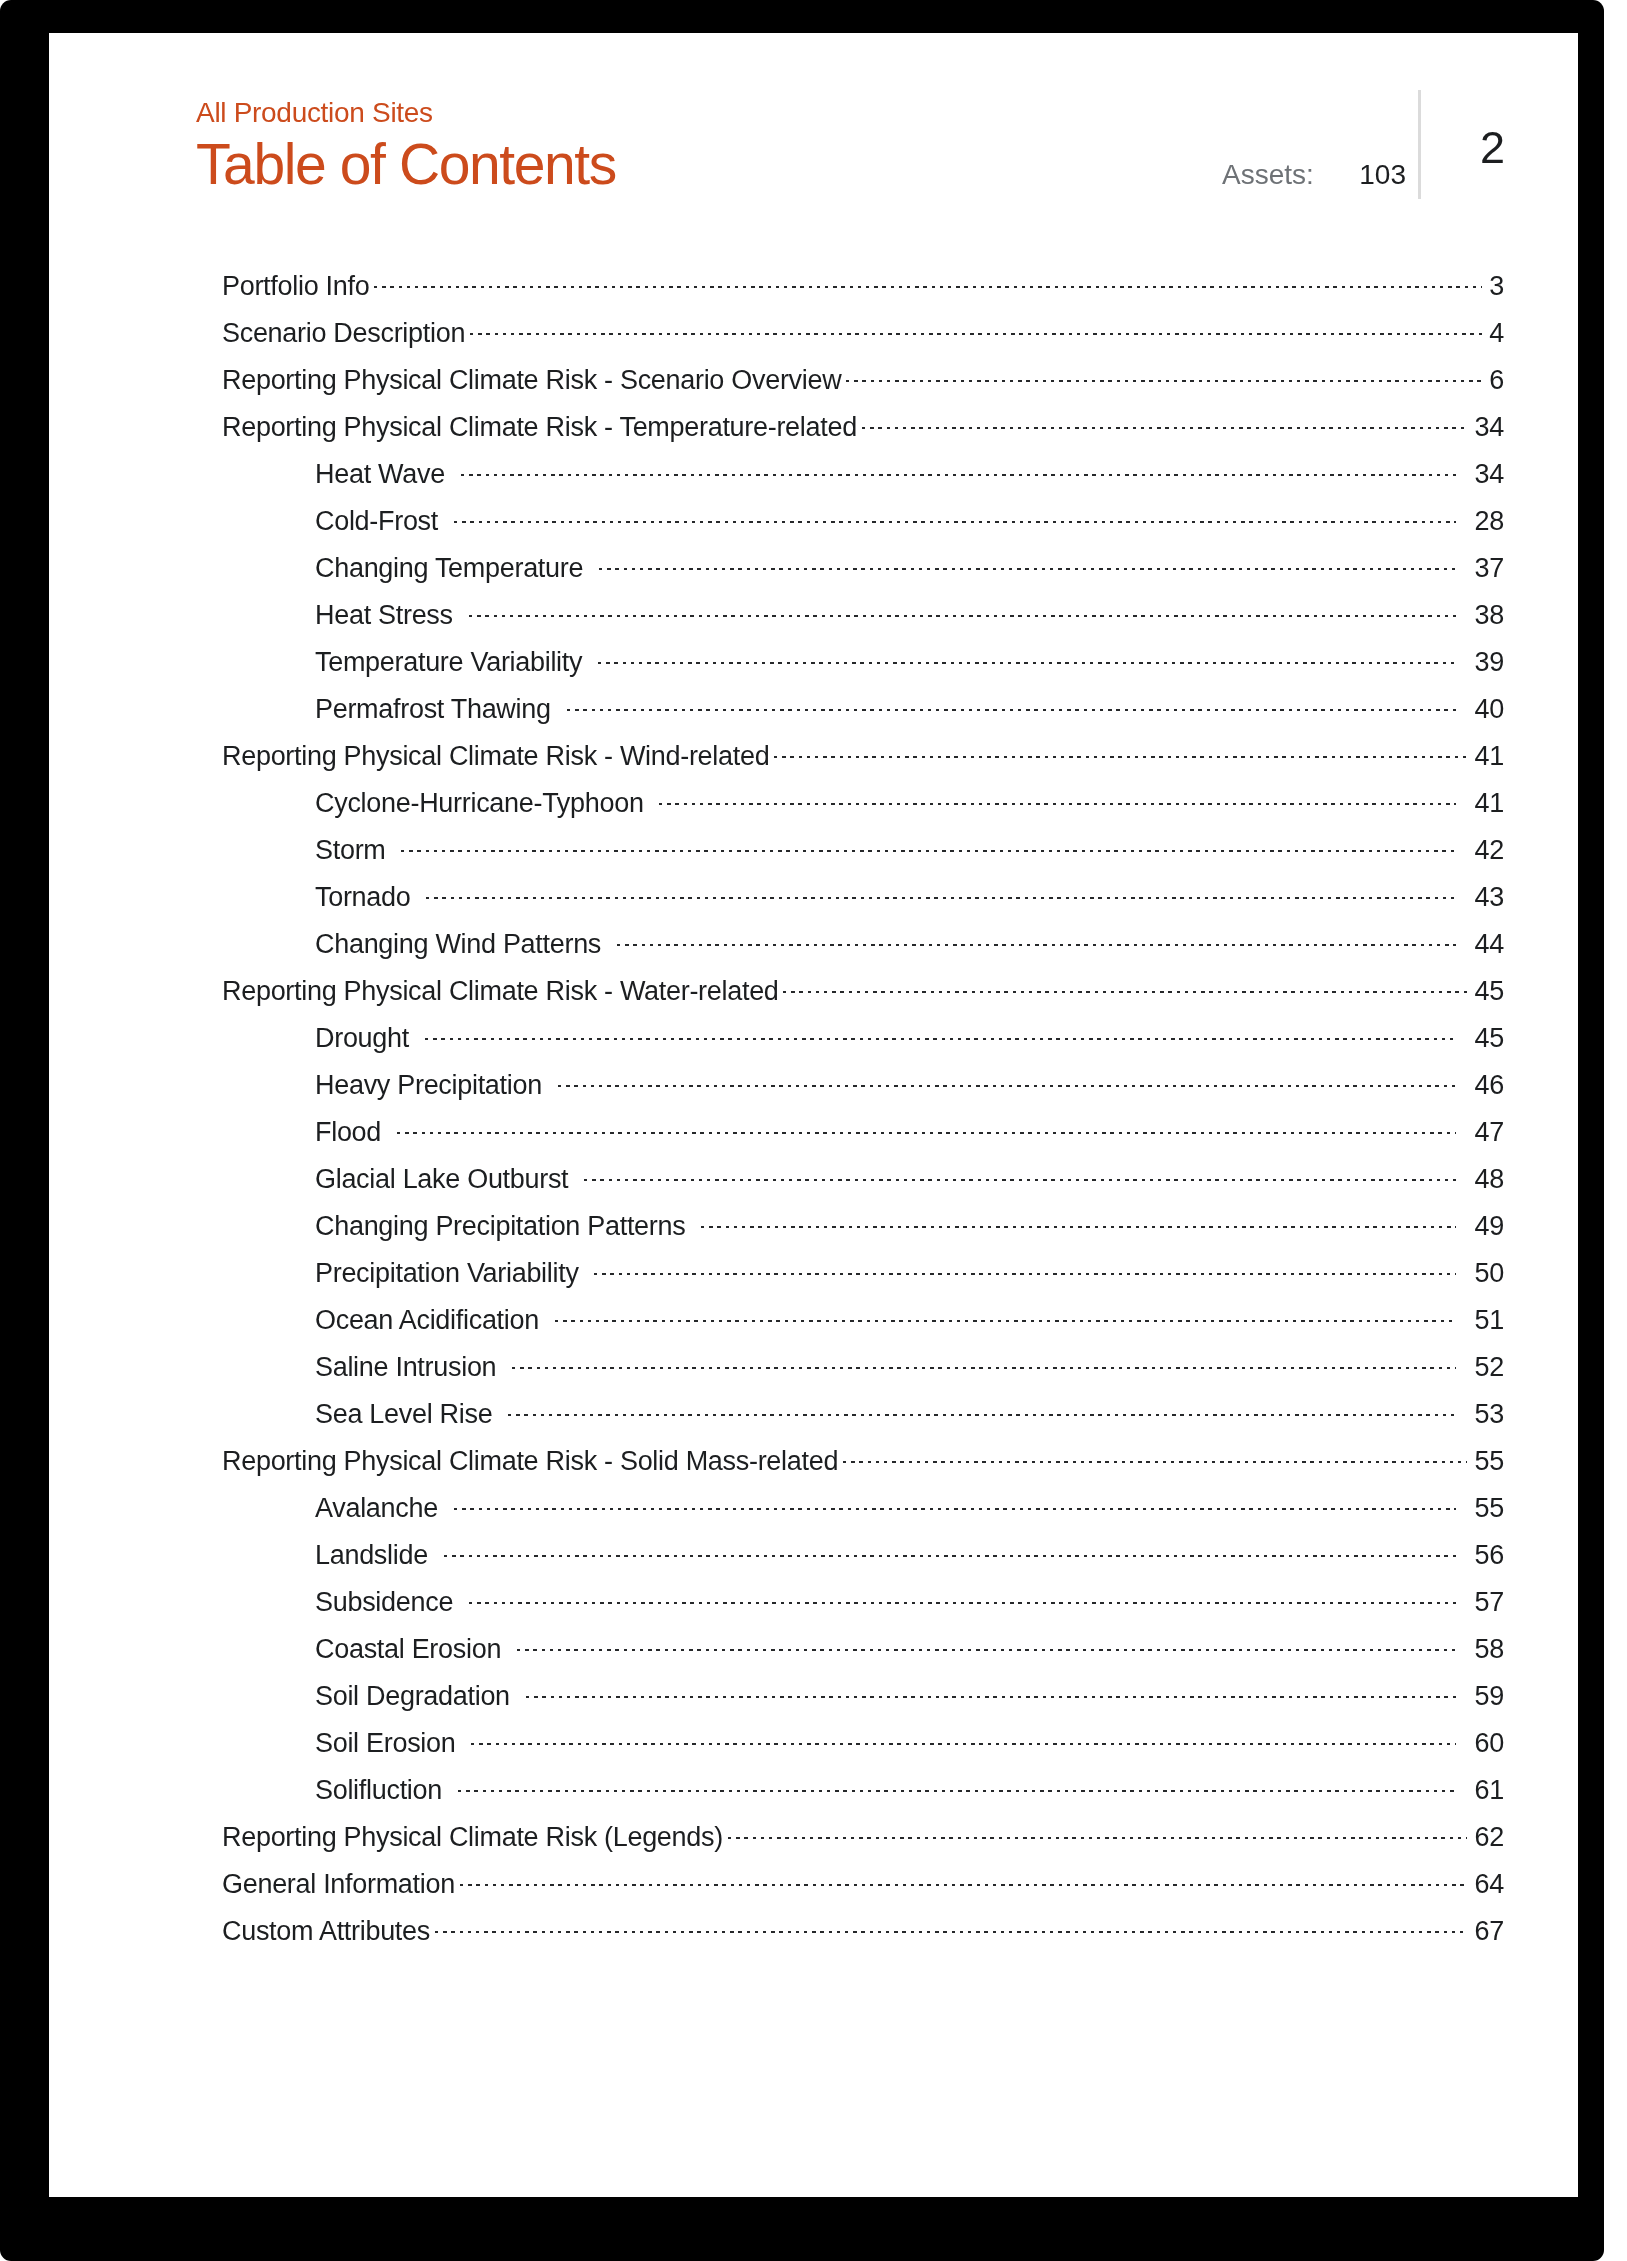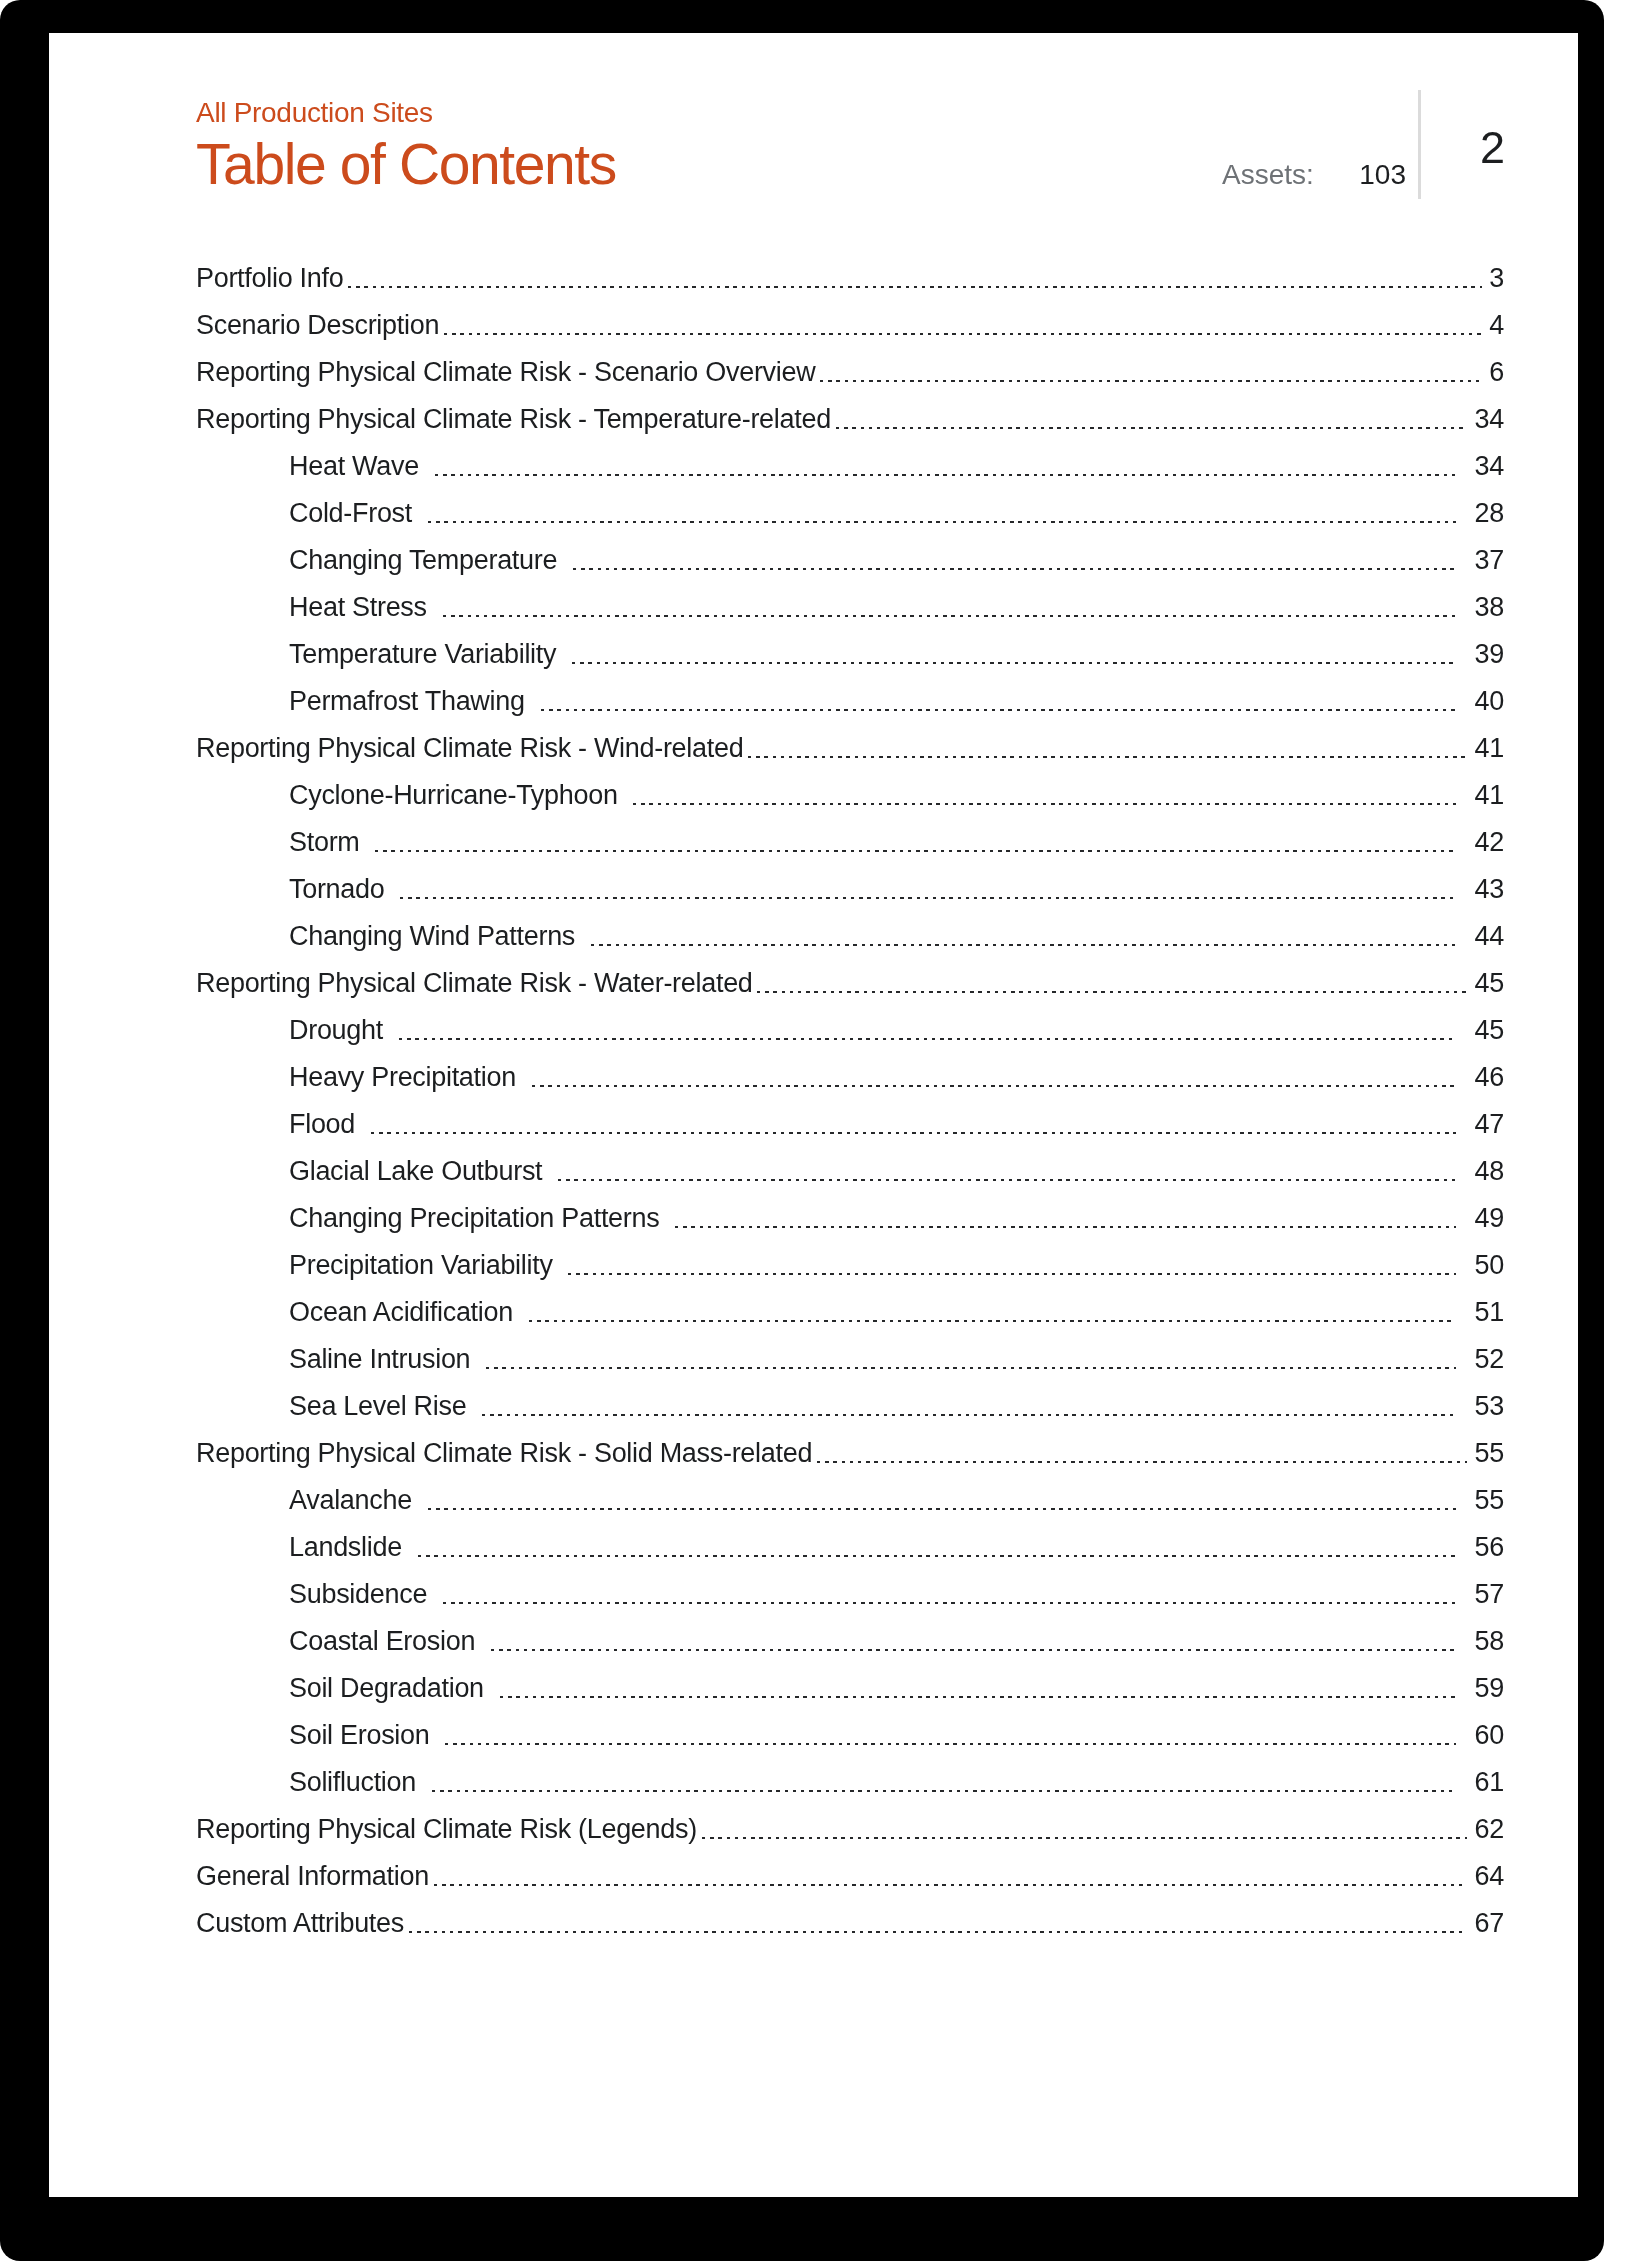--- a/index.html
+++ b/index.html
@@ -15,21 +15,21 @@
   html,body{background:#ffffff;}
   body{
     width:1628px;height:2261px;
     font-family:"Liberation Sans","DejaVu Sans",sans-serif;
     -webkit-font-smoothing:antialiased;
   }
   .canvas{
     position:relative;
     width:1604px;height:2261px;
     background:var(--canvas_bg);
-    border-radius:20px;
+    border-radius:11px;
     overflow:hidden;
   }
   .page{
     position:absolute;
     left:49px;top:33px;
     width:1529px;height:2164px;
     background:var(--page_bg);
   }
   
   .eyebrow{
@@ -66,25 +66,26 @@
     font-size:45px;line-height:52px;
     color:var(--text);
   }
   
   .toc{
     position:absolute;
     left:147px;right:74px;top:222px;
   }
   .toc-row{
     height:47px;
-    display:flex;align-items:center;
+    display:flex;align-items:flex-end;
     font-size:27px;
     letter-spacing:-0.3px;
     color:var(--text);
     cursor:pointer;
+    margin-left:26px;
   }
   .toc-row.lvl1{padding-left:93px;gap:11px;}
   .toc-label{white-space:nowrap;}
   .leader{
     flex:1;min-width:0;
     height:2.7px;
     align-self:flex-end;
     margin:0 1.4px 13.7px 4.8px;
     background-image:repeating-linear-gradient(to right,var(--dots) 0 3.4px,transparent 3.4px 8.2px);
     background-repeat:repeat-x;

